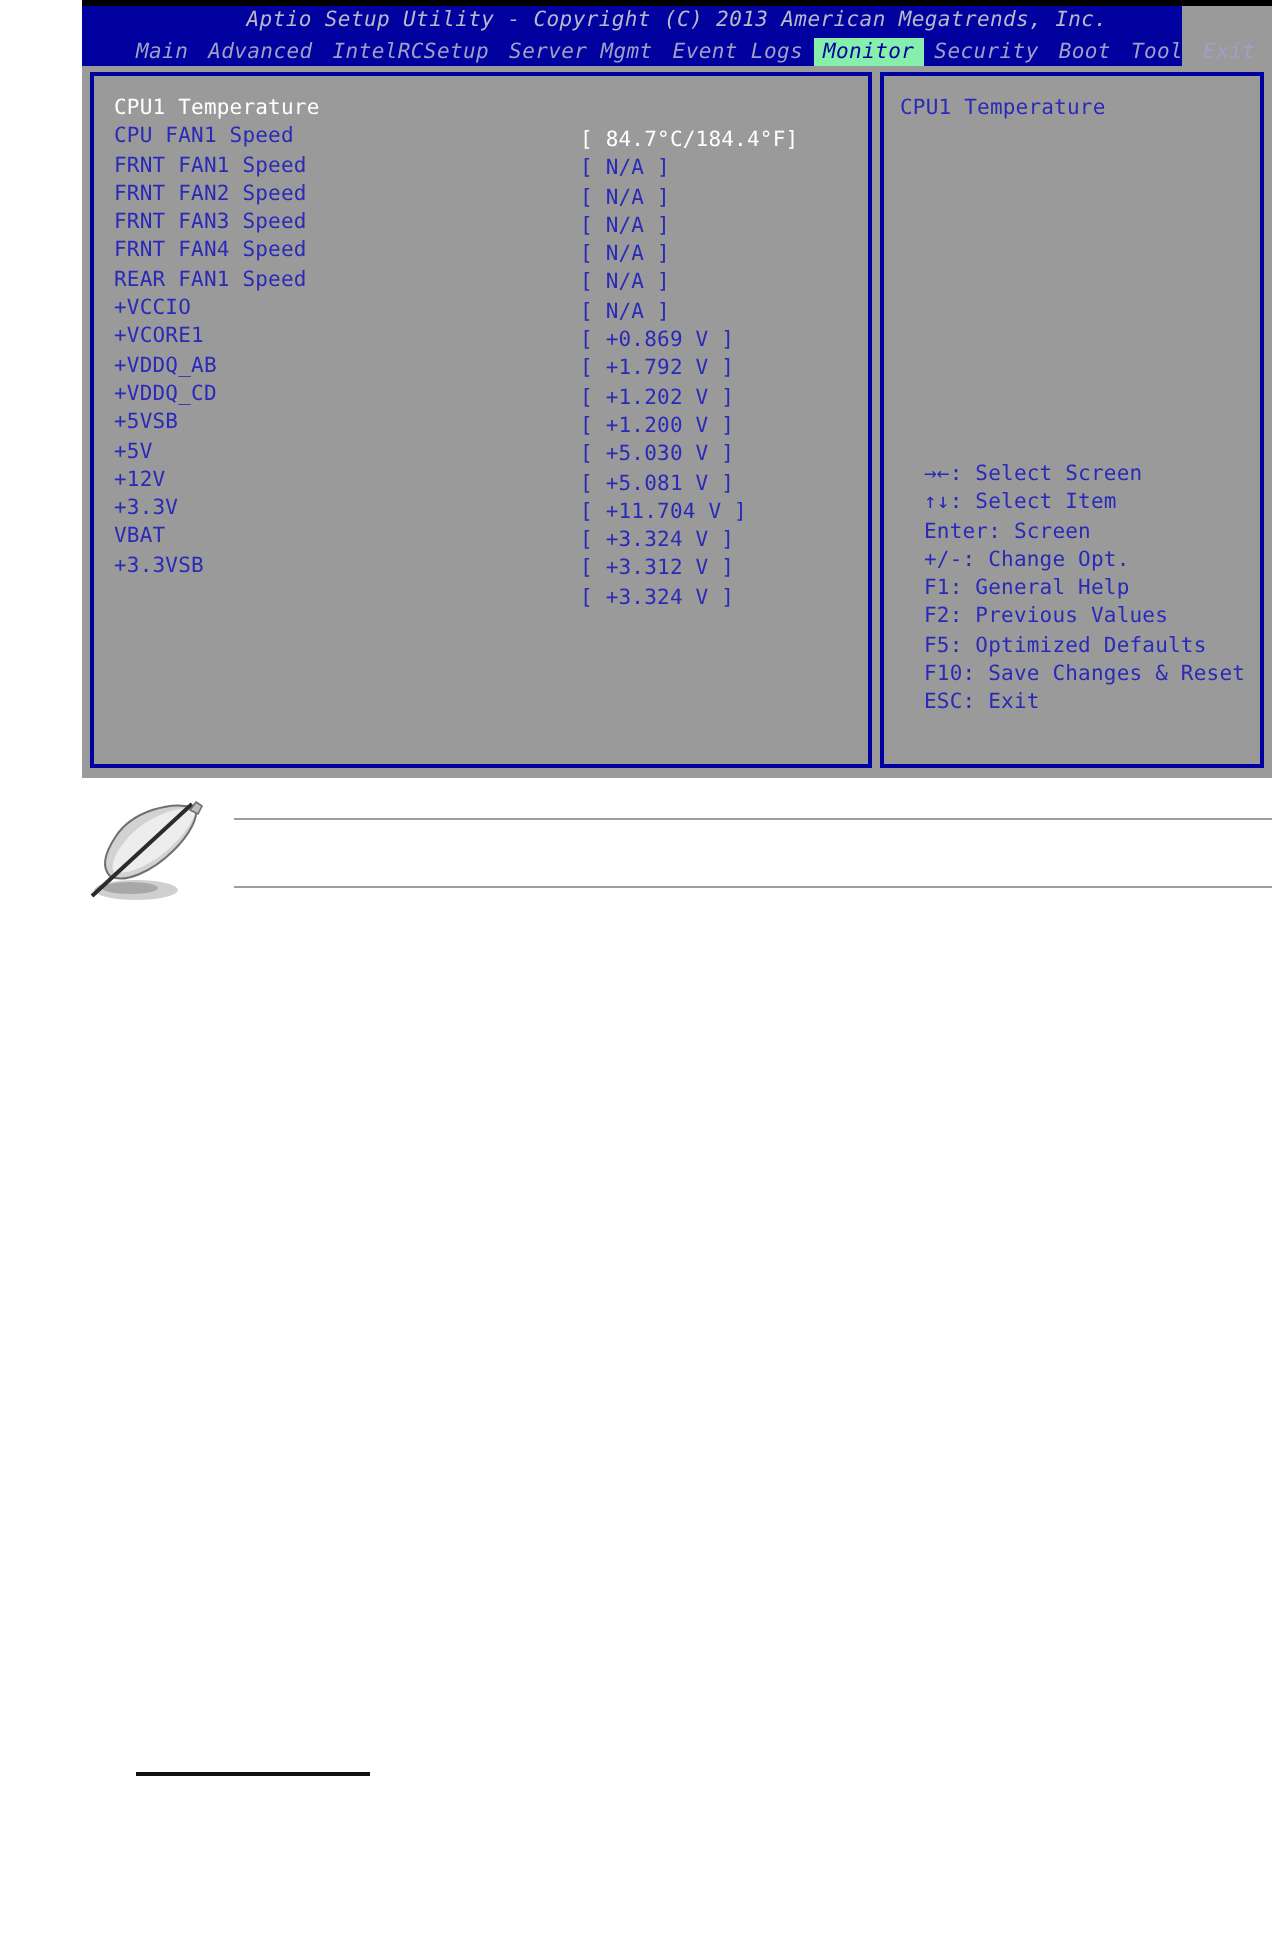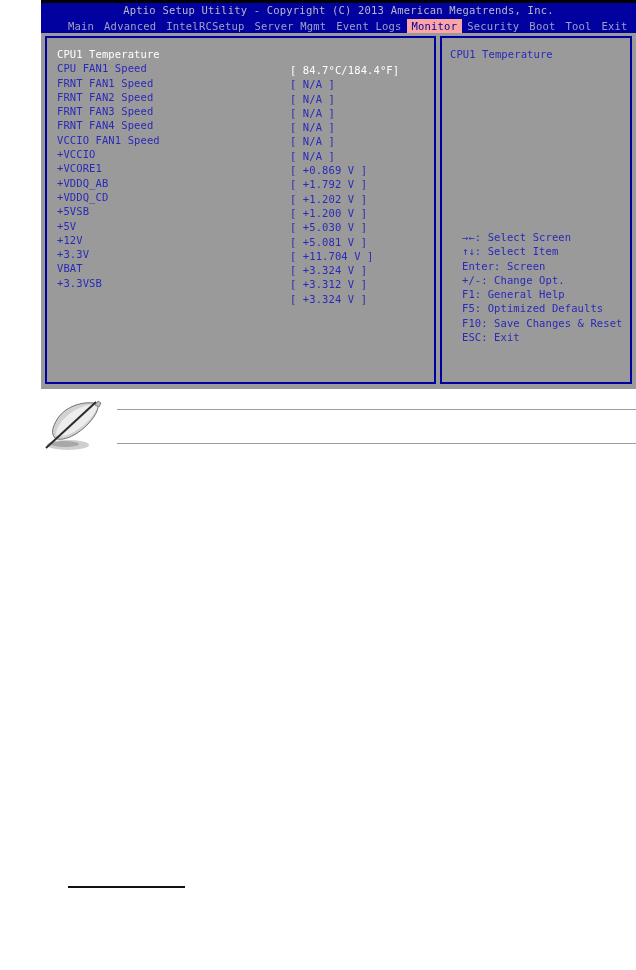--- a/index.html
+++ b/index.html
@@ -31,23 +31,24 @@
     position: absolute;
     left: 0; top: 0;
     width: 595px;
     height: 3px;
     background: #000000;
   }
 
   #bios-header {
     position: absolute;
     left: 0; top: 3px;
-    width: 595px;
+    width: 550px;
     height: 30px;
     background: #00019e;
+    font-style: italic;
   }
 
   #bios-title {
     position: absolute;
     left: 0; top: 1px;
     width: 595px;
     text-align: center;
     font-size: 10.5px;
     line-height: 13px;
     color: #b9b9c9;
@@ -67,21 +68,21 @@
   }
   .menu-item {
     font-size: 10.5px;
     line-height: 14px;
     color: #9fa0c4;
     padding: 0px 5px;
     white-space: nowrap;
     letter-spacing: 0.2px;
   }
   .menu-item.active {
-    background: #fca5a5;
+    background: #86efac;
     color: #00019e;
   }
 
   
   #panel-left {
     position: absolute;
     left: 4px;
     top: 36px;
     width: 391px;
     height: 348px;
@@ -256,21 +257,21 @@
         </div>
         <div class="sensor-row">
           <span class="sensor-label">FRNT FAN3 Speed</span>
           <span class="sensor-value">[ N/A ]</span>
         </div>
         <div class="sensor-row">
           <span class="sensor-label">FRNT FAN4 Speed</span>
           <span class="sensor-value">[ N/A ]</span>
         </div>
         <div class="sensor-row">
-          <span class="sensor-label">VCCIO FAN1 Speed</span>
+          <span class="sensor-label">REAR FAN1 Speed</span>
           <span class="sensor-value">[ N/A ]</span>
         </div>
         <div class="sensor-row">
           <span class="sensor-label">+VCCIO</span>
           <span class="sensor-value">[ +0.869 V ]</span>
         </div>
         <div class="sensor-row">
           <span class="sensor-label">+VCORE1</span>
           <span class="sensor-value">[ +1.792 V ]</span>
         </div>
@@ -311,20 +312,21 @@
   </div>
 
   <div id="panel-right">
     <div id="help-title">CPU1 Temperature</div>
     <div id="help-keys">
         <div class="help-key-row">→←: Select Screen</div>
         <div class="help-key-row">↑↓: Select Item</div>
         <div class="help-key-row">Enter: Screen</div>
         <div class="help-key-row">+/-: Change Opt.</div>
         <div class="help-key-row">F1: General Help</div>
+        <div class="help-key-row">F2: Previous Values</div>
         <div class="help-key-row">F5: Optimized Defaults</div>
         <div class="help-key-row">F10: Save Changes &amp; Reset</div>
         <div class="help-key-row">ESC: Exit</div>
       </div>
   </div>
 
 </div>
 
 <div id="note-callout">
   <div id="note-icon">

